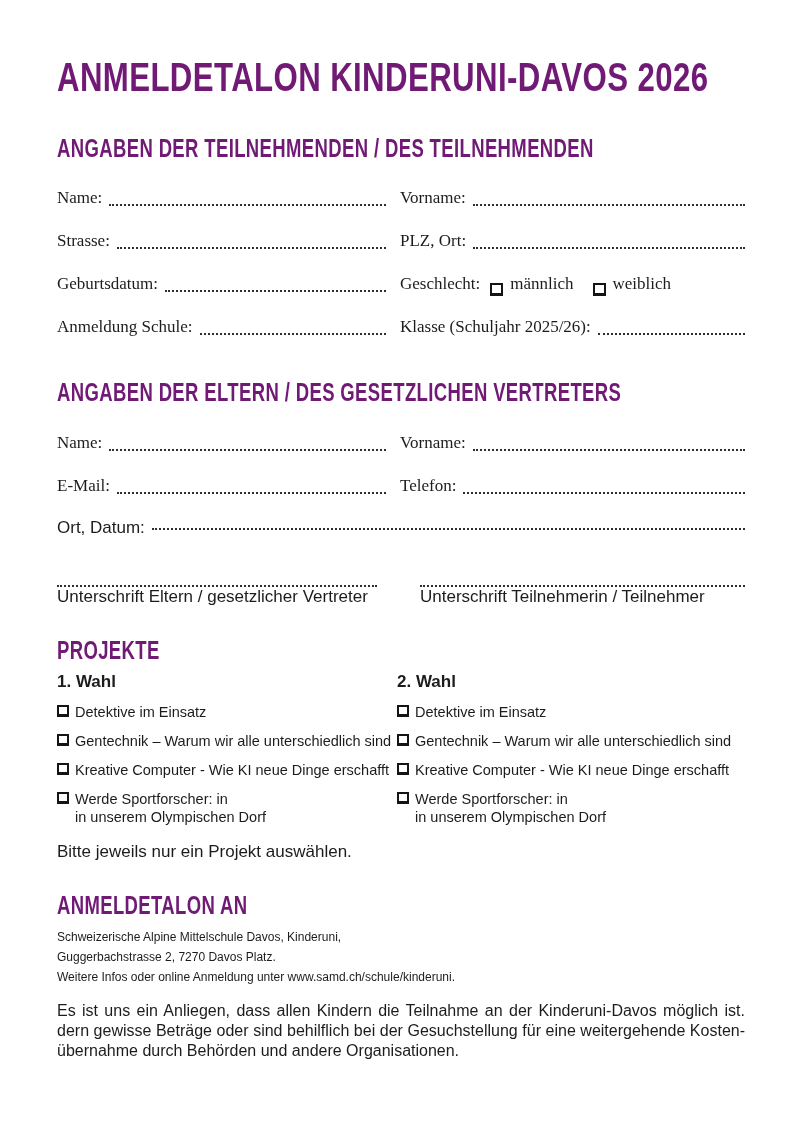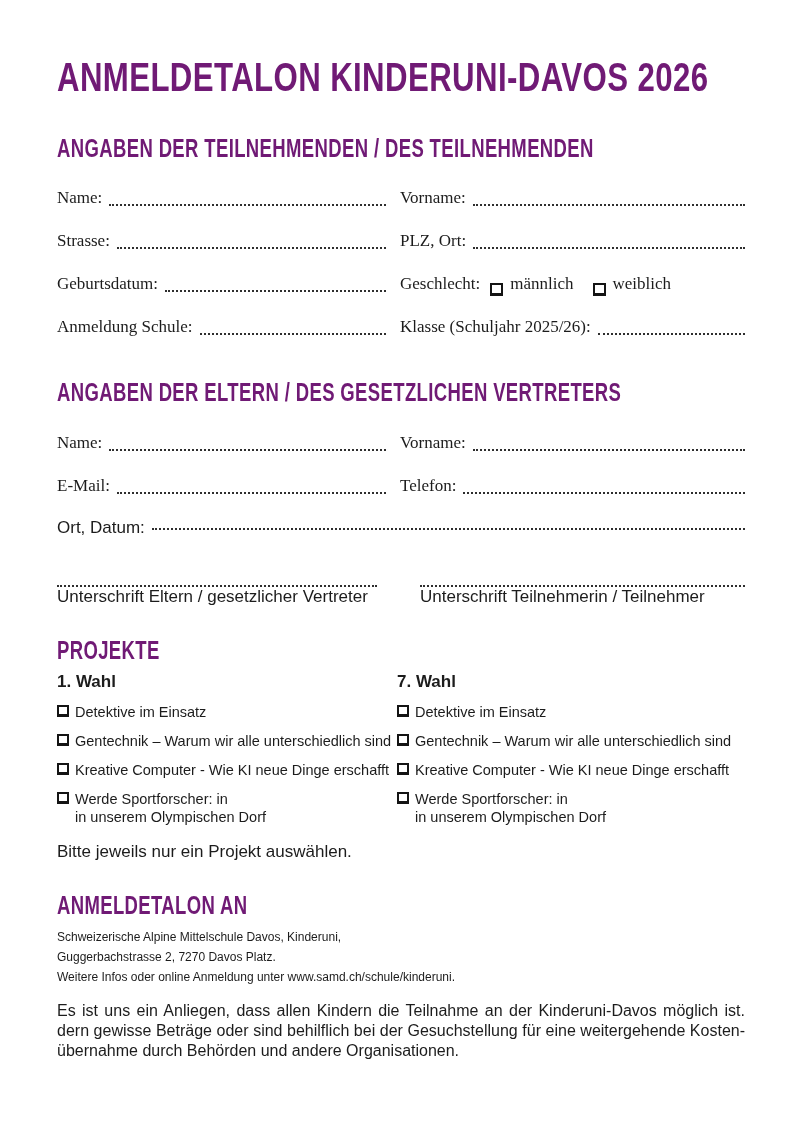--- a/index.html
+++ b/index.html
@@ -224,21 +224,21 @@
         <span class="cbx"></span>
         <span>Kreative Computer - Wie KI neue Dinge erschafft</span>
       </div>
       <div class="proj-option">
         <span class="cbx"></span>
         <span><span>Werde Sportforscher: in</span><br><span>in unserem Olympischen Dorf</span></span>
       </div>
     </div>
 
     <div>
-      <div class="choice-head">7. Wahl</div>
+      <div class="choice-head">2. Wahl</div>
       <div class="proj-option">
         <span class="cbx"></span>
         <span>Detektive im Einsatz</span>
       </div>
       <div class="proj-option">
         <span class="cbx"></span>
         <span>Gentechnik – Warum wir alle unterschiedlich sind</span>
       </div>
       <div class="proj-option">
         <span class="cbx"></span>

